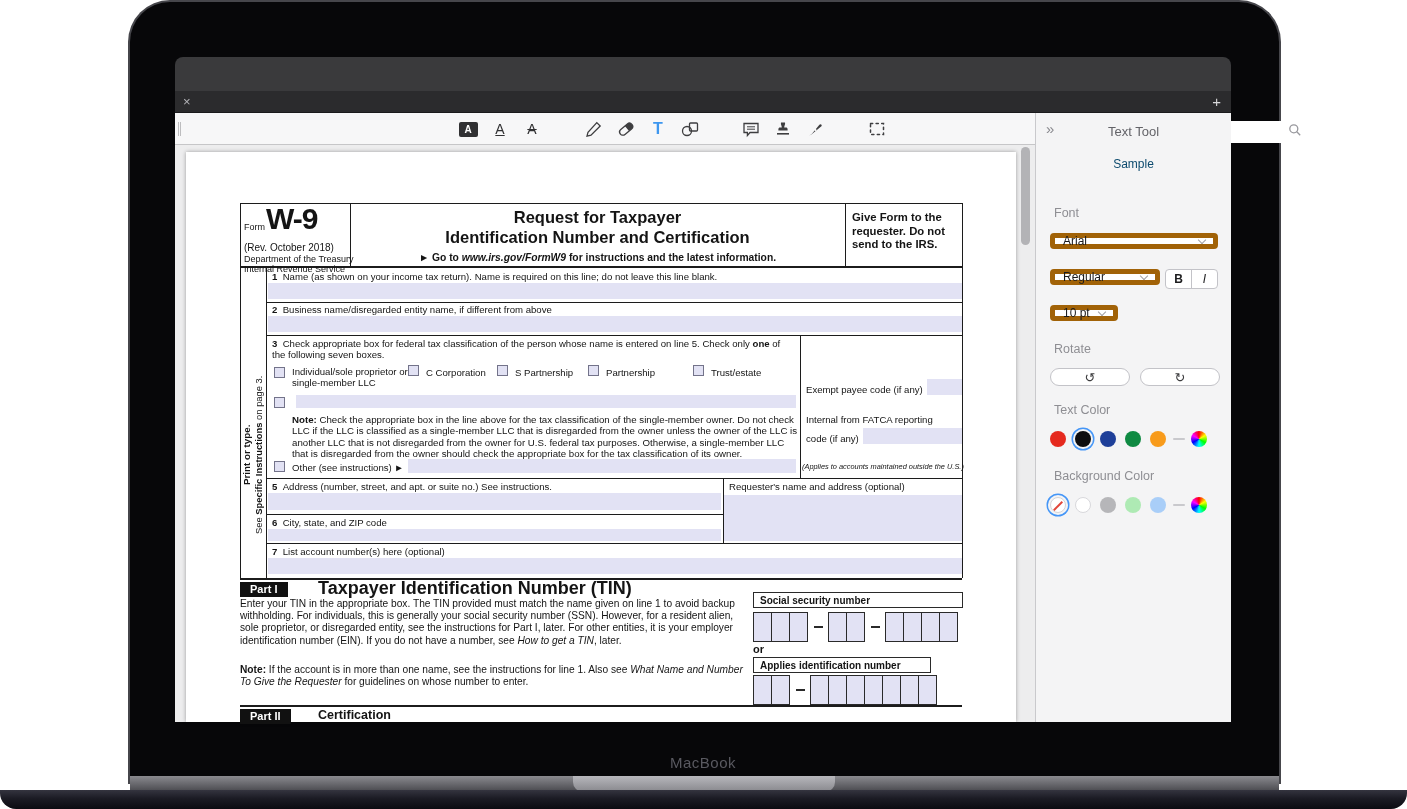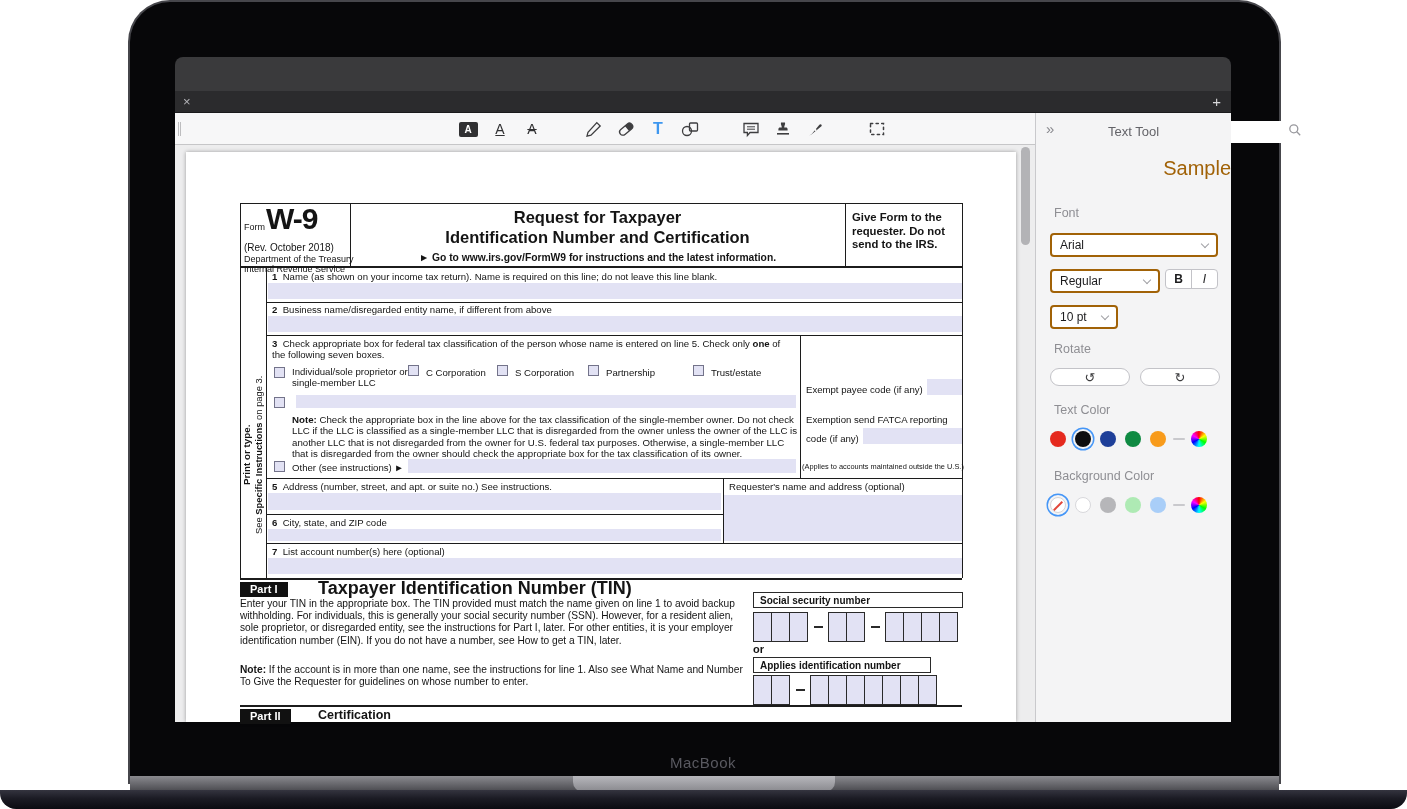--- a/index.html
+++ b/index.html
@@ -29,34 +29,34 @@
 .as{font-size:14px;color:#313133;text-decoration:line-through;font-weight:500}
 .ttool{font-size:16px;color:#3e97ef;font-weight:bold}
 .handle{position:absolute;left:178px;top:122px;width:3px;height:14px;border-left:1px solid #bdbdbf;border-right:1px solid #bdbdbf}
 
 .pdfarea{position:absolute;left:175px;top:145px;width:860px;height:577px;background:#ededee}
 .page{position:absolute;left:11px;top:7px;width:830px;height:570px;background:#fff;box-shadow:0 0 4px rgba(0,0,0,.35);color:#141414}
 .scrollthumb{position:absolute;left:846px;top:2px;width:9px;height:98px;background:#b3b3b6;border-radius:5px}
 
 .panel{position:absolute;left:1035px;top:113px;width:196px;height:609px;background:#f4f4f5;border-left:1px solid #c9c9cc}
 .plabel{position:absolute;color:#8e8e93;font-size:12.5px}
-.psel{position:absolute;height:24px;background:#fff;border:2px solid #a16207;border-radius:4px;display:flex;align-items:center;justify-content:space-between;padding:0 8px;font-size:12px;color:#1b1b1d}
+.psel{position:absolute;height:16px;background:#fff;border:5px solid #a16207;border-radius:4px;display:flex;align-items:center;justify-content:space-between;padding:0 8px;font-size:12px;color:#1b1b1d}
 .pchev{width:6px;height:6px;border-right:1.4px solid #a0a0a5;border-bottom:1.4px solid #a0a0a5;transform:rotate(45deg);margin-top:-3px}
 .pbtn{position:absolute;height:18px;background:#fff;border:1px solid #c3c3c8;border-radius:9px;display:flex;align-items:center;justify-content:center;font-size:13px;color:#3c3c3e}
 .swrow{position:absolute;display:flex;align-items:center;height:20px}
 .swatch{width:16px;height:16px;border-radius:50%;margin-right:9px;position:relative;flex:none}
 .swatch.outlined{border:1px solid #d8d8dc}
 .swatch.none{background:#fff;border:1px solid #d4d4d8}
 .swatch.none::after{content:"";position:absolute;left:1px;top:6.5px;width:12px;height:1.8px;background:#e2463a;transform:rotate(-45deg)}
 .swatch.rainbow{background:conic-gradient(#f00,#ff0,#0f0,#0ff,#00f,#f0f,#f00)}
 .swatch.dash{width:12px;height:2px;border-radius:1px;background:#c9c9cd;margin:0 6px 0 -2px}
 .swatch.selected{box-shadow:0 0 0 2px #f4f4f5,0 0 0 3.5px #4596f7}
 
 .page .t{position:absolute;font-size:9.6px;line-height:11px}
-.b{font-weight:bold}.i{}
+.b{font-weight:bold}.i{font-style:italic}
 .ff{position:absolute;background:#e2e2f4}
 .cb{position:absolute;width:11px;height:11px;background:#e2e2f4;border:1px solid #73738a}
 .partbox{position:absolute;background:#111;color:#fff;font-weight:bold;font-size:11px;padding:1px 10px 2px;line-height:12px}
 .cellrow{position:absolute;display:flex;align-items:center}
 .cell{width:19px;height:30px;background:#e2e2f4;border:1px solid #2a2a2a;margin-left:-1px;flex:none}
 .cell:first-child{margin-left:0}
 .cdash{width:9px;height:2px;background:#2a2a2a;margin:0 6px;flex:none}
 .vtext{position:absolute;left:55px;top:188px;height:230px;width:26px;writing-mode:vertical-rl;transform:rotate(180deg);text-align:center;font-size:9.4px;line-height:12px;color:#141414}
 .flexrow{position:absolute;display:flex;align-items:flex-end}
 .flexrow .ff2{flex:1;height:13px;background:#e2e2f4;margin-left:4px}
@@ -219,41 +219,41 @@
 
       <div class="t" style="left:86px;top:152px"><span class="b">2</span>&nbsp;&nbsp;<span>Business name/disregarded entity name, if different from above</span></div>
       <div class="ff" style="left:82px;top:164px;width:694px;height:16px"></div>
 
       <div class="t" style="left:86px;top:186px;width:522px"><span class="b">3</span>&nbsp;&nbsp;<span>Check appropriate box for federal tax classification of the person whose name is entered on line 5. Check only </span><span class="b">one</span><span> of the following seven boxes.</span></div>
       <div class="cb" style="left:88px;top:215px"></div>
       <div class="t" style="left:106px;top:214px;width:128px">Individual/sole proprietor or single-member LLC</div>
       <div class="cb" style="left:222px;top:213px"></div>
       <div class="t" style="left:240px;top:215px;white-space:nowrap">C Corporation</div>
       <div class="cb" style="left:311px;top:213px"></div>
-      <div class="t" style="left:329px;top:215px;white-space:nowrap">S Corporation</div>
+      <div class="t" style="left:329px;top:215px;white-space:nowrap">S Partnership</div>
       <div class="cb" style="left:402px;top:213px"></div>
       <div class="t" style="left:420px;top:215px;white-space:nowrap">Partnership</div>
       <div class="cb" style="left:507px;top:213px"></div>
       <div class="t" style="left:525px;top:215px;white-space:nowrap">Trust/estate</div>
       <div class="cb" style="left:88px;top:245px"></div>
       <div class="flexrow" style="left:106px;top:243px;width:504px">
         <span class="ff2"></span>
       </div>
       <div class="t" style="left:106px;top:262px;width:506px;font-size:9.7px;line-height:11.3px"><span class="b">Note:</span><span> Check the appropriate box in the line above for the tax classification of the single-member owner. Do not check LLC if the LLC is classified as a single-member LLC that is disregarded from the owner unless the owner of the LLC is another LLC that is not disregarded from the owner for U.S. federal tax purposes. Otherwise, a single-member LLC that is disregarded from the owner should check the appropriate box for the tax classification of its owner.</span></div>
       <div class="cb" style="left:88px;top:309px"></div>
       <div class="flexrow" style="left:106px;top:307px;width:504px">
         <span class="t" style="position:static;white-space:nowrap">Other (see instructions) ►</span>
         <span class="ff2" style="height:14px"></span>
       </div>
 
       <div class="flexrow" style="left:620px;top:227px;width:156px">
         <span class="t" style="position:static">Exempt payee code (if any)</span>
         <span class="ff2" style="height:16px"></span>
       </div>
-      <div class="t" style="left:620px;top:262px;width:158px">Exemption send FATCA reporting</div>
+      <div class="t" style="left:620px;top:262px;width:158px">Internal from FATCA reporting</div>
       <div class="flexrow" style="left:620px;top:276px;width:156px">
         <span class="t" style="position:static">code (if any)</span>
         <span class="ff2" style="height:16px"></span>
       </div>
       <div class="t i" style="left:616px;top:309px;width:162px;font-size:7.4px;white-space:nowrap">(Applies to accounts maintained outside the U.S.)</div>
 
       <div class="t" style="left:86px;top:329px"><span class="b">5</span>&nbsp;&nbsp;<span>Address (number, street, and apt. or suite no.) See instructions.</span></div>
       <div class="ff" style="left:82px;top:341px;width:453px;height:17px"></div>
       <div class="t" style="left:543px;top:329px;width:230px">Requester's name and address (optional)</div>
       <div class="ff" style="left:538px;top:343px;width:238px;height:46px"></div>
@@ -298,21 +298,21 @@
         </div>
 
       <div class="partbox" style="left:54px;top:557px">Part II</div>
       <div class="t b" style="left:132px;top:558px;font-size:12.5px">Certification</div>
     </div>
   </div>
 
   <div class="panel">
     <span class="abs" style="left:10px;top:7px;color:#8a8a8f;font-size:15px">»</span>
     <div class="abs" style="left:0;top:11px;width:100%;text-align:center;color:#636368;font-size:13px">Text Tool</div>
-    <div class="abs" style="left:0;top:44px;width:100%;text-align:right;color:#a16207;font-size:20px">Sample</div>
+    <div class="abs" style="left:0;top:44px;width:100%;text-align:center;color:#0c4a6e;font-size:12px">Sample</div>
     <div class="plabel" style="left:18px;top:93px">Font</div>
     <div class="psel" style="left:14px;top:120px;width:168px">
         <span>Arial</span>
         <span class="pchev"></span>
       </div>
     <div class="psel" style="left:14px;top:156px;width:110px">
         <span>Regular</span>
         <span class="pchev"></span>
       </div>
     <div class="abs" style="left:129px;top:156px;width:53px;height:20px;background:#fff;border:1px solid #c3c3c8;border-radius:4px;display:flex">

